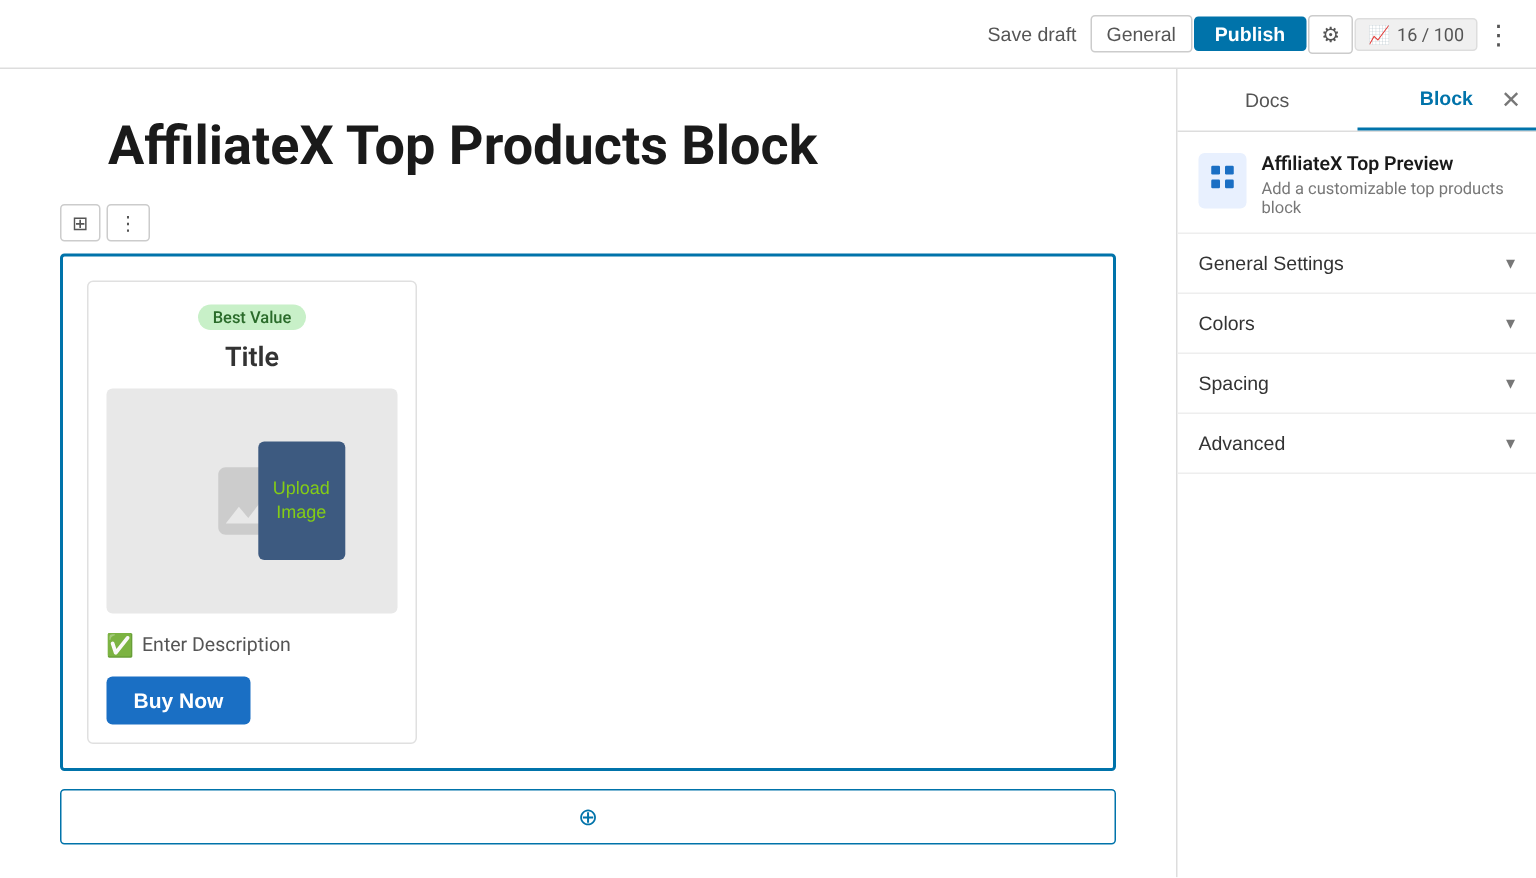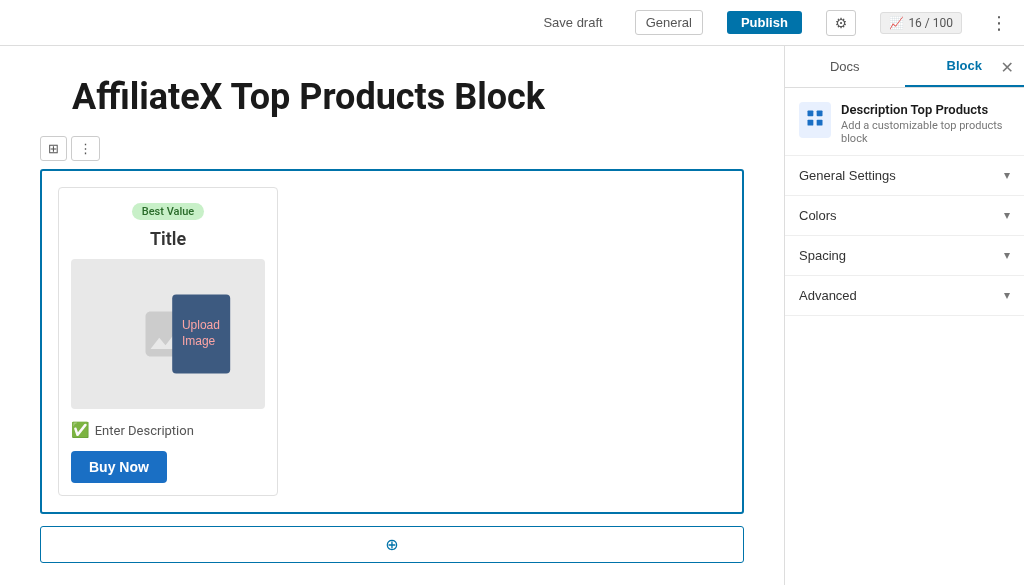--- a/index.html
+++ b/index.html
@@ -2,21 +2,21 @@
 <html><head>
   <meta charset="utf-8">
   <style>
     * { box-sizing: border-box; margin: 0; padding: 0; }
     body { font-family: -apple-system, BlinkMacSystemFont, 'Segoe UI', Roboto, sans-serif; background: #fff; display: flex; flex-direction: column; height: 585px; overflow: hidden; }
 
     
     .toolbar {
       display: flex; align-items: center; justify-content: flex-end;
       padding: 0 12px; height: 46px; border-bottom: 1px solid #ddd;
-      background: #fff; gap: 24px; flex-shrink: 0;
+      background: #fff; gap: 1px; flex-shrink: 0;
     }
     .toolbar-left { margin-right: auto; display: flex; align-items: center; gap: 8px; }
     .toolbar-btn-text { background: none; border: none; cursor: pointer; font-size: 13px; color: #555; padding: 4px 8px; }
     .toolbar-btn-preview { background: none; border: 1px solid #ccc; border-radius: 3px; cursor: pointer; font-size: 13px; color: #555; padding: 4px 10px; }
     .toolbar-btn-publish { background: #0073aa; color: #fff; border: none; border-radius: 3px; cursor: pointer; font-size: 13px; padding: 4px 14px; font-weight: 600; }
     .toolbar-btn-gear { background: none; border: 1px solid #ccc; border-radius: 3px; cursor: pointer; padding: 4px 8px; color: #555; font-size: 14px; }
     .toolbar-stats { background: #f0f0f0; border: 1px solid #ddd; border-radius: 3px; padding: 3px 8px; font-size: 12px; color: #555; display: flex; align-items: center; gap: 4px; cursor: pointer; }
     .toolbar-more { background: none; border: none; cursor: pointer; font-size: 18px; color: #555; padding: 0 4px; }
 
     
@@ -56,22 +56,22 @@
     }
     .product-title {
       font-size: 18px; font-weight: 600; text-align: center; margin-bottom: 10px; color: #333;
     }
     .product-image-area {
       background: #e8e8e8; border-radius: 4px; height: 150px; display: flex; align-items: center;
       justify-content: center; margin-bottom: 12px; position: relative;
     }
     .upload-btn {
       position: absolute; top: 50%; left: 55%; transform: translate(-10%, -50%);
-      background: #3d5a80; color: #fca5a5; border: none; border-radius: 4px; padding: 24px 10px;
-      font-size: 12px; cursor: pointer; text-align: left; line-height: 1.3;
+      background: #3d5a80; color: #84cc16; border: none; border-radius: 4px; padding: 24px 10px;
+      font-size: 12px; cursor: pointer; text-align: center; line-height: 1.3;
     }
     .product-description {
       color: #555; font-size: 13px; display: flex; align-items: center; gap: 5px; margin-bottom: 12px;
     }
     .check-circle { color: #2a9d2a; font-size: 15px; }
     .buy-now-btn {
       background: #1a6fc4; color: #fff; border: none; border-radius: 4px; padding: 8px 18px;
       font-size: 14px; font-weight: 600; cursor: pointer;
     }
 
@@ -196,21 +196,21 @@
         <div class="block-icon-box">
           
           <svg width="20" height="20" viewBox="0 0 24 24" fill="#1a6fc4">
             <rect x="3" y="3" width="7" height="7" rx="1"></rect>
             <rect x="14" y="3" width="7" height="7" rx="1"></rect>
             <rect x="3" y="14" width="7" height="7" rx="1"></rect>
             <rect x="14" y="14" width="7" height="7" rx="1"></rect>
           </svg>
         </div>
         <div class="block-info-text">
-          <div class="block-name">Description Top Products</div>
+          <div class="block-name">AffiliateX Top Preview</div>
           <div class="block-desc">Add a customizable top products block</div>
         </div>
       </div>
 
       <div id="panel-sections">
           <div class="panel-section">
       <button class="panel-section-header">
         <span class="panel-section-label">General Settings</span>
         <span class="chevron">▾</span>
       </button>

